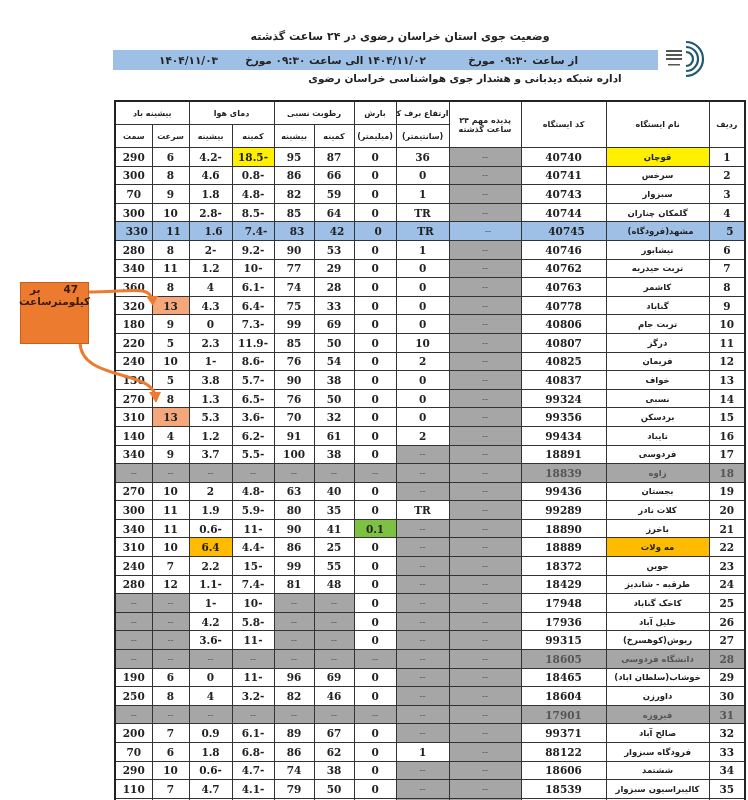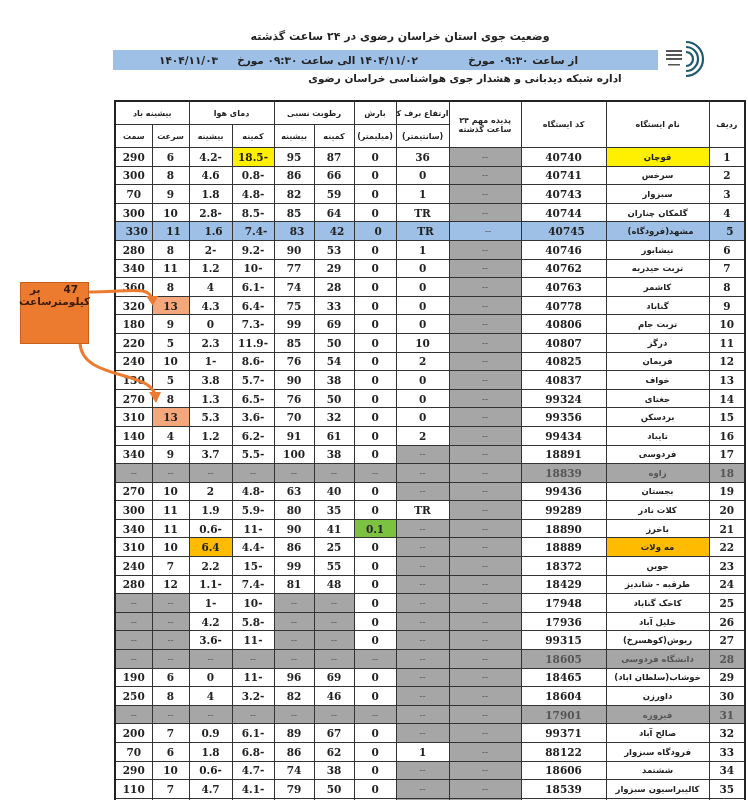--- a/index.html
+++ b/index.html
@@ -1,21 +1,21 @@
 <!DOCTYPE html>
 <html><head>
 <meta charset="utf-8">
 <style>
   html, body { margin:0; padding:0; background:#ffffff; }
   body { width:748px; height:800px; position:relative; overflow:hidden; font-family:"DejaVu Sans", sans-serif; }
   .title { position:absolute; top:30px; left:230px; width:300px; text-align:center; font-weight:bold; font-size:11px; color:#222; direction:rtl;margin-left:20px; }
   .band { position:absolute; top:50px; left:113px; width:545px; height:20px; background:#9ec0e6; direction:rtl; font-size:10.5px; font-weight:bold; color:#222; }
   .band span { position:absolute; top:4px; white-space:nowrap; }
   .band .b1 { right:80px; }
-  .band .b2 { right:240px; }
+  .band .b2 { right:232px; }
   .band .b3 { right:440px; }
   .subtitle { position:absolute; top:72px; left:300px; width:330px; text-align:center; font-weight:bold; font-size:10.5px; color:#222; direction:rtl; }
   .logo { position:absolute; top:38px; left:664px; width:42px; height:42px; }
   table.wx { position:absolute; top:100px; left:114px; width:607px; border-collapse:collapse; table-layout:fixed; direction:rtl; border:2px solid #222; }
   table.wx th, table.wx td { border:1px solid #333; text-align:center; height:17.6px; padding:0; font-family:"DejaVu Serif", serif; font-weight:bold; font-size:10.5px; color:#222; overflow:hidden; white-space:nowrap; }
   table.wx th { font-family:"DejaVu Sans", sans-serif; font-size:8px; height:22px; background:#fff; }
   table.wx th.tall { height:44px; }
   td.name { font-family:"DejaVu Sans", sans-serif !important; font-size:8.5px !important; }
   td.gray { background:#a6a6a6; color:#555 !important; font-weight:normal !important; font-size:9px !important; }
   tr.grayrow td { background:#a6a6a6; color:#555; }
@@ -269,21 +269,21 @@
         <td>0</td>
         <td>38</td>
         <td>90</td>
         <td>-5.7</td>
         <td>3.8</td>
         <td>5</td>
         <td>130</td>
       </tr>
       <tr>
         <td>14</td>
-        <td class="name">جغتای</td>
+        <td class="name">نسبی</td>
         <td>99324</td>
         <td class="gray">--</td>
         <td>0</td>
         <td>0</td>
         <td>50</td>
         <td>76</td>
         <td>-6.5</td>
         <td>1.3</td>
         <td>8</td>
         <td>270</td>

